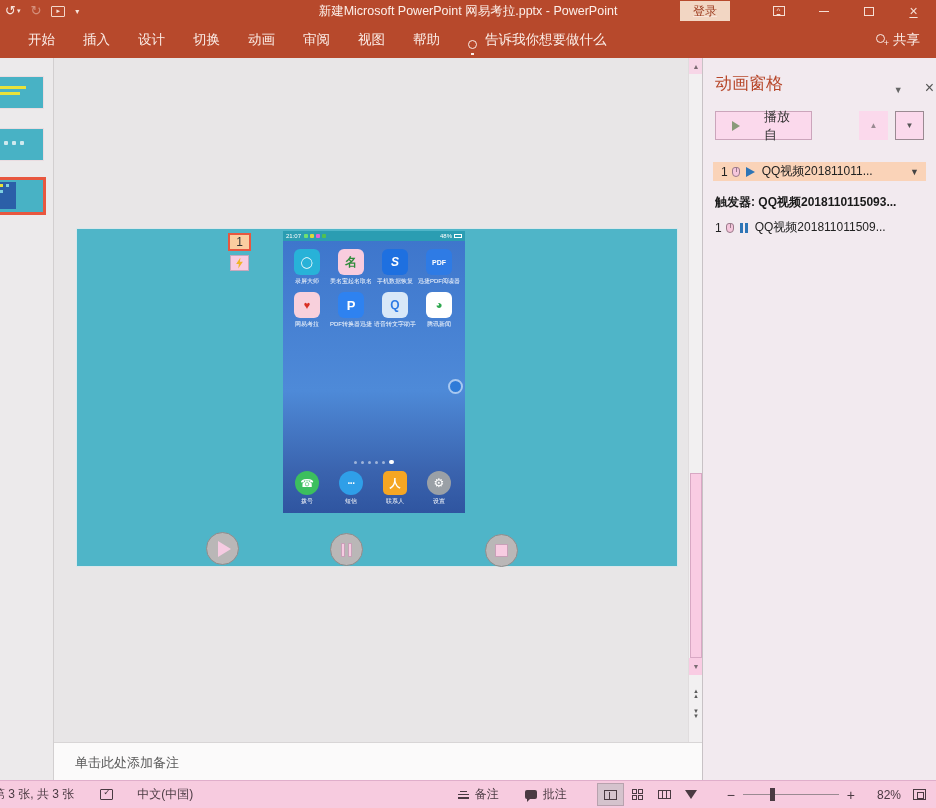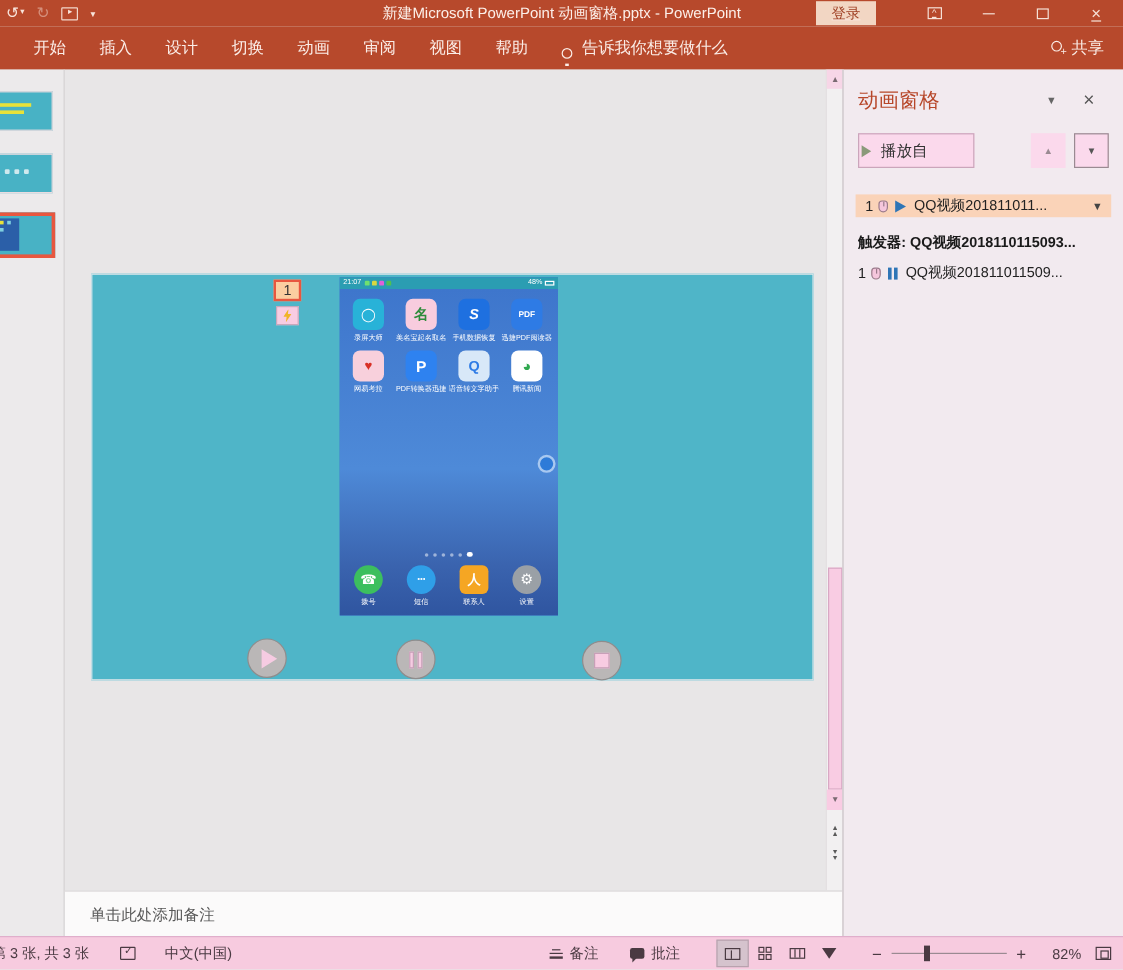--- a/index.html
+++ b/index.html
@@ -99,26 +99,26 @@
   #scrollcol{position:absolute;left:688px;top:58px;width:14px;height:684px;background:#F2F0F1;border-left:1px solid #E0DDDE;}
   .sc-up{position:absolute;left:0;top:0;width:14px;height:16px;background:#F7D6E7;color:#7A6A72;font-size:7px;display:flex;align-items:center;justify-content:center;}
   .sc-thumb{position:absolute;left:1px;top:415px;width:12px;height:185px;background:#F9CCE3;border:1px solid #D8A8C4;}
   .sc-down{position:absolute;left:0;top:600px;width:14px;height:17px;background:#F9CCE3;color:#7A6A72;font-size:7px;display:flex;align-items:center;justify-content:center;}
   .sc-chev{position:absolute;left:0;width:14px;height:16px;display:flex;flex-direction:column;align-items:center;justify-content:center;color:#5A5A5A;font-size:6px;line-height:5px;}
   .sc-prev{top:628px;} .sc-next{top:648px;}
   
   #notes{position:absolute;left:54px;top:742px;width:648px;height:38px;background:#FBFAFA;border-top:1px solid #D8D5D6;padding:11px 0 0 21px;font-size:13px;color:#595959;}
   
   #animpane{position:absolute;left:702px;top:58px;width:234px;height:722px;background:#F2EAEF;border-left:1px solid #C8C2C5;}
-  .ap-header{display:flex;align-items:center;margin:14px 24px 0 12px;}
+  .ap-header{display:flex;align-items:flex-end;margin:14px 2px 0 12px;}
   .ap-title{color:#B7472A;font-size:17px;}
   .ap-dd{margin-left:auto;color:#666;font-size:9px;}
   .ap-close{margin-left:22px;color:#555;font-size:16px;line-height:14px;}
   .ap-toolbar{display:flex;align-items:center;margin:16px 12px 0 12px;}
-  .btn-playfrom{display:flex;align-items:center;gap:8px;width:97px;height:29px;background:#FBD9EC;border:1px solid #CBA5BB;padding:0 2px;font-size:13px;color:#333;}
+  .btn-playfrom{display:flex;align-items:center;gap:24px;width:97px;height:29px;background:#FBD9EC;border:1px solid #CBA5BB;padding:0 16px;font-size:13px;color:#333;}
   .pf-tri{width:0;height:0;border-left:8px solid #8A9A7A;border-top:5px solid transparent;border-bottom:5px solid transparent;}
   .btn-up{margin-left:auto;width:29px;height:29px;background:#FBD9EC;display:flex;align-items:center;justify-content:center;color:#9A8A92;font-size:8px;}
   .btn-down{margin-left:7px;width:29px;height:29px;background:#FBD9EC;border:1px solid #9A8A92;display:flex;align-items:center;justify-content:center;color:#555;font-size:8px;}
   .ap-item{display:flex;align-items:center;height:19px;font-size:12px;color:#222;padding:0 4px 0 8px;}
   .ap-item.selected{background:#FAD3B8;margin:22px 10px 0 10px;}
   .mouse-ic{width:8px;height:10px;background:#F5C6DC;border:1px solid #9A7A8A;border-radius:3px 3px 4px 4px;margin:0 6px 0 4px;position:relative;}
   .mouse-ic::before{content:"";position:absolute;left:3px;top:0;width:1px;height:4px;background:#9A7A8A;}
   .play-tri{width:0;height:0;border-left:9px solid #2E75B6;border-top:5px solid transparent;border-bottom:5px solid transparent;margin-right:7px;}
   .pause-ic{display:flex;gap:2px;margin-right:7px;}
   .pause-ic i{width:3px;height:10px;background:#2E75B6;}
@@ -164,21 +164,21 @@
 
 <div id="titlebar">
   <div class="qat">
     <span class="qat-btn qat-undo">↺<span class="dd">▾</span></span>
     <span class="qat-btn qat-redo">↻</span>
     <span class="qat-btn">
         <span class="qat-show">▸</span>
       </span>
     <span class="qat-btn qat-more">▾</span>
   </div>
-  <div class="tb-title">新建Microsoft PowerPoint 动画窗格.pptx - PowerPoint</div>
+  <div class="tb-title">新建Microsoft PowerPoint 网易考拉.pptx - PowerPoint</div>
   <div class="tb-right">
     <div class="signin">登录</div>
     <div class="wbtn">
         <span class="ic-ribbonopts">^</span>
       </div>
     <div class="wbtn">
         <span class="ic-min"></span>
       </div>
     <div class="wbtn">
         <span class="ic-max"></span>

